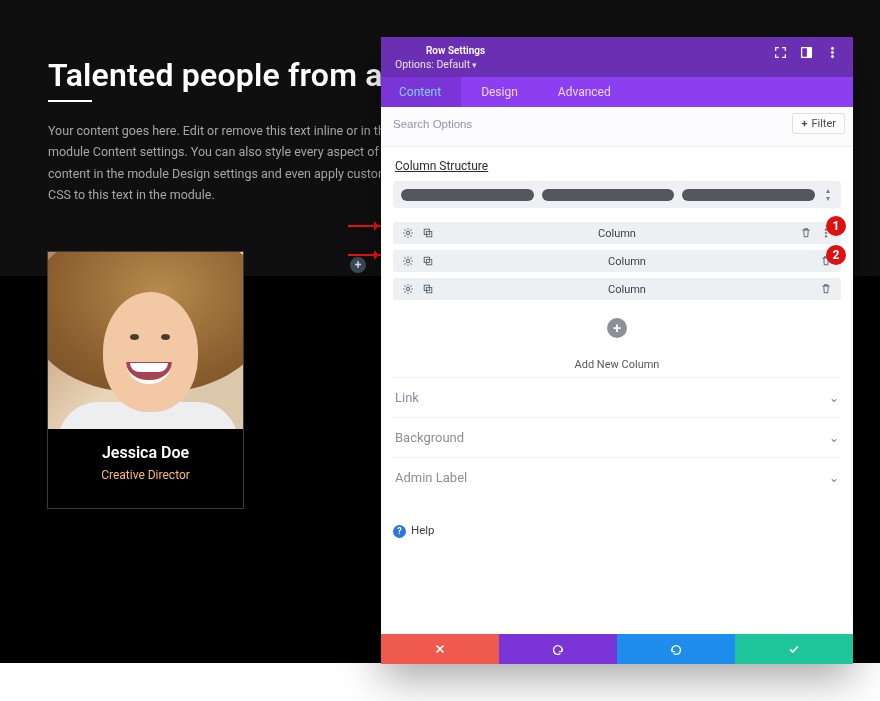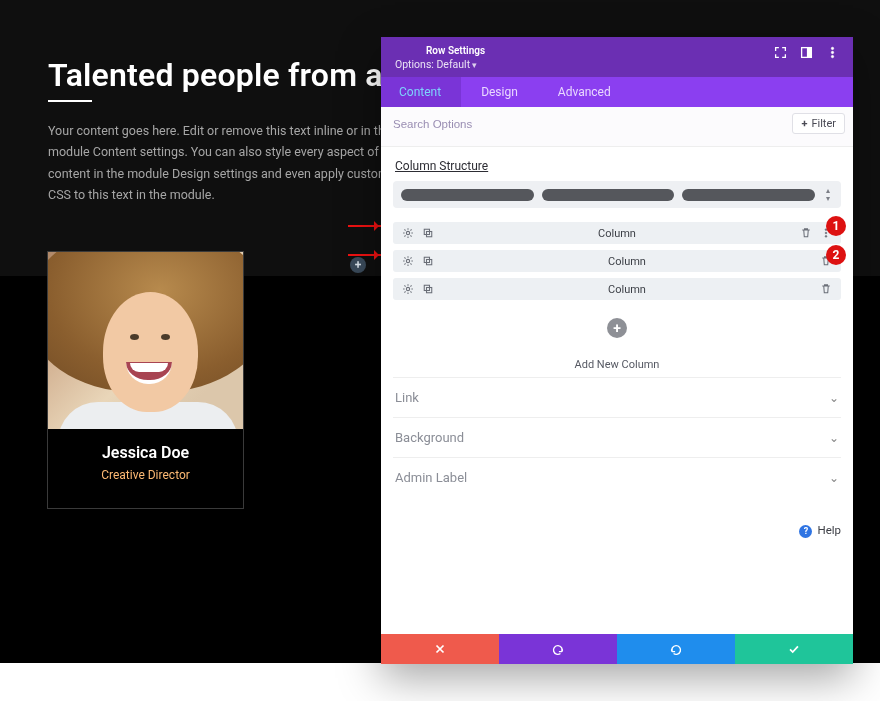--- a/index.html
+++ b/index.html
@@ -108,21 +108,21 @@
   .add-col-btn { width:20px; height:20px; border-radius:50%; background:#8e9096; color:#fff; display:inline-flex; align-items:center; justify-content:center; font-size:14px; font-weight:700; cursor:pointer;}
   .add-col-label { font-size:11px; color:#565963; margin-top:20px; }
 
   .acc-item {
     display:flex; align-items:center; justify-content:space-between;
     padding: 12px 2px; border-top:1px solid #eee; font-size:13px; color:#8b8e97; cursor:pointer;
   }
   .acc-item:first-of-type { margin-top: 14px; }
   .acc-chevron { font-size:12px; color:#888; }
 
-  .help-row { text-align:right; font-size:11.5px; color:#3d3f46; margin: 26px 0 16px; }
+  .help-row { text-align:left; font-size:11.5px; color:#3d3f46; margin: 26px 0 16px; }
   .help-q { display:inline-flex; width:13px; height:13px; border-radius:50%; background:#2f74e3; color:#fff; align-items:center; justify-content:center; font-size:9px; font-weight:700; margin-right:5px; }
 
   .panel-footer { display:flex; height:30px; }
   .ft-btn { flex:1; display:flex; align-items:center; justify-content:center; color:#fff; cursor:pointer; }
   .ft-cancel { background:#ef5a4c; }
   .ft-undo   { background:#7a34d7; }
   .ft-redo   { background:#1f8ded; }
   .ft-save   { background:#1fc59a; }
   .ft-btn svg { width:14px; height:14px; }
 

